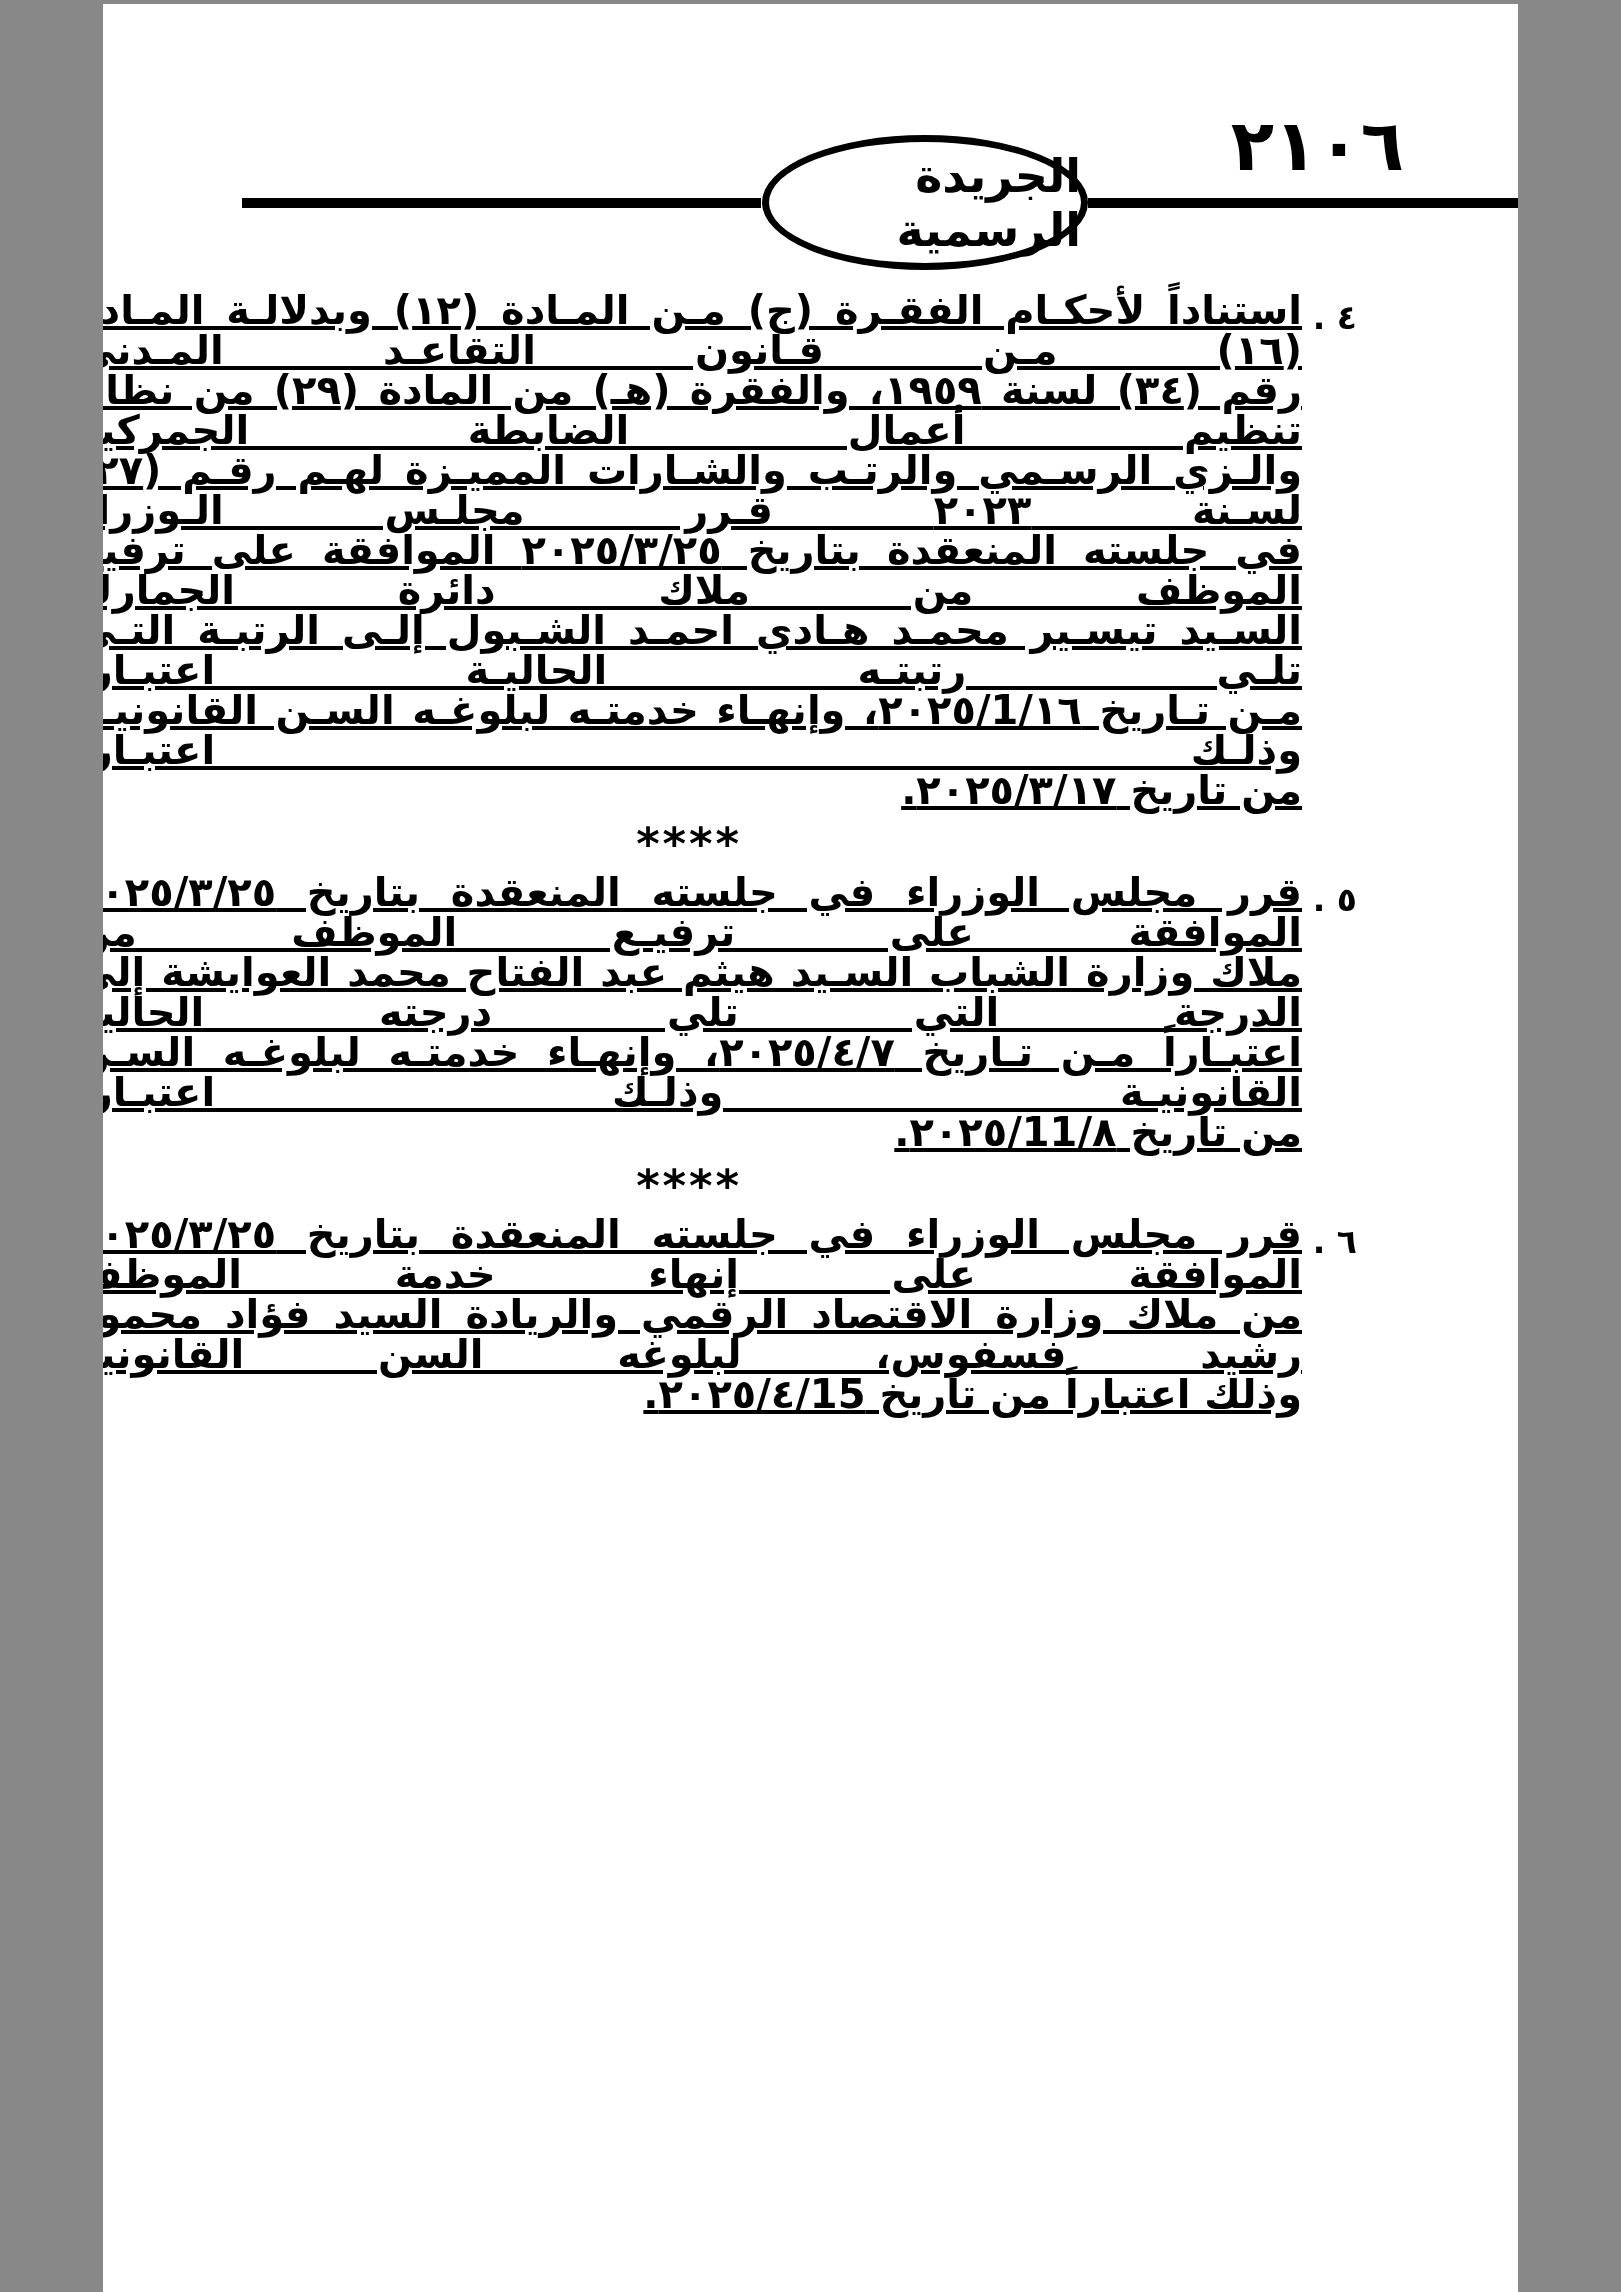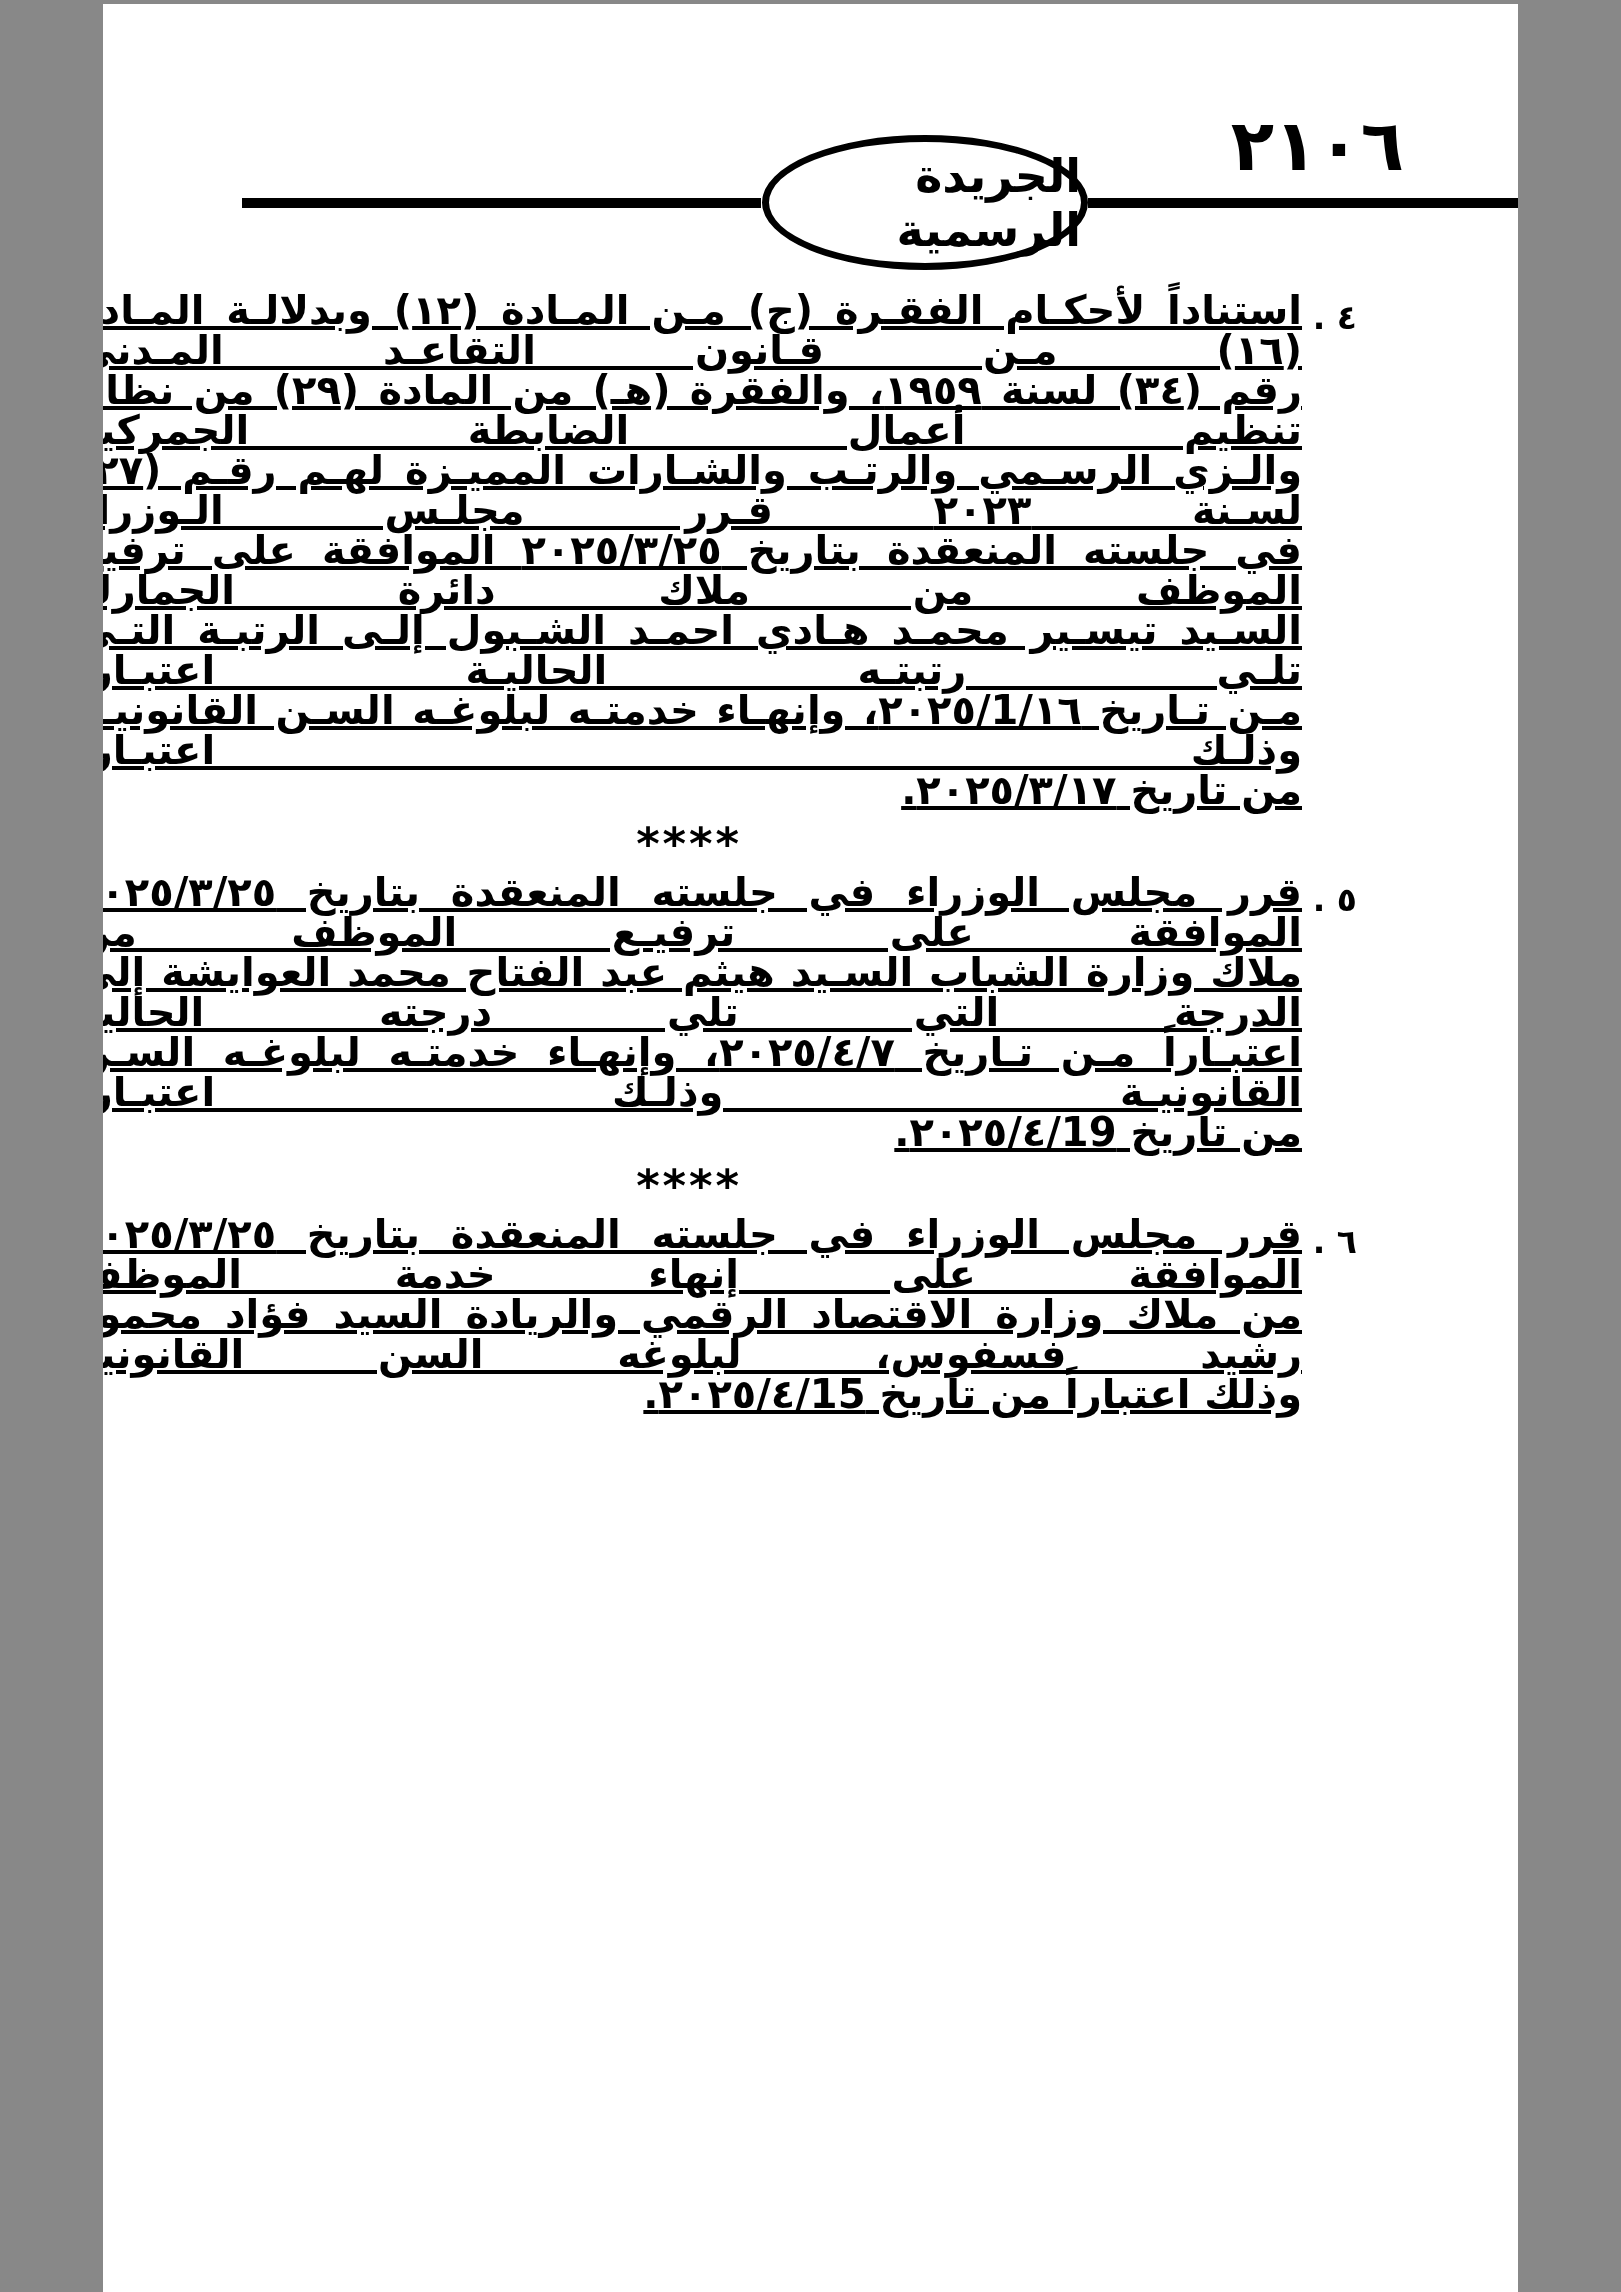--- a/index.html
+++ b/index.html
@@ -118,21 +118,21 @@
           <div class="line last">من تاريخ ٢٠٢٥/٣/١٧.</div>
         </div>
       </div>
       <div class="sep">****</div>
       <div class="para">
         <div class="num">٥ .</div>
         <div class="lines">
           <div class="line">قرر مجلس الوزراء في جلسته المنعقدة بتاريخ ٢٠٢٥/٣/٢٥ الموافقة على ترفيـع الموظف من</div>
           <div class="line">ملاك وزارة الشباب السـيد هيثم عبد الفتاح محمد العوايشة إلى الدرجة التي تلي درجته الحالية</div>
           <div class="line">اعتبـاراً مـن تـاريخ ٢٠٢٥/٤/٧، وإنهـاء خدمتـه لبلوغـه السـن القانونيـة وذلـك اعتبـاراً</div>
-          <div class="line last">من تاريخ ٢٠٢٥/٤/19.</div>
+          <div class="line last">من تاريخ ٢٠٢٥/11/٨.</div>
         </div>
       </div>
       <div class="sep">****</div>
       <div class="para">
         <div class="num">٦ .</div>
         <div class="lines">
           <div class="line">قرر مجلس الوزراء في جلسته المنعقدة بتاريخ ٢٠٢٥/٣/٢٥ الموافقة على إنهاء خدمة الموظف</div>
           <div class="line">من ملاك وزارة الاقتصاد الرقمي والريادة السيد فؤاد محمود رشيد فسفوس، لبلوغه السن القانونية</div>
           <div class="line last">وذلك اعتباراً من تاريخ ٢٠٢٥/٤/15.</div>
         </div>

